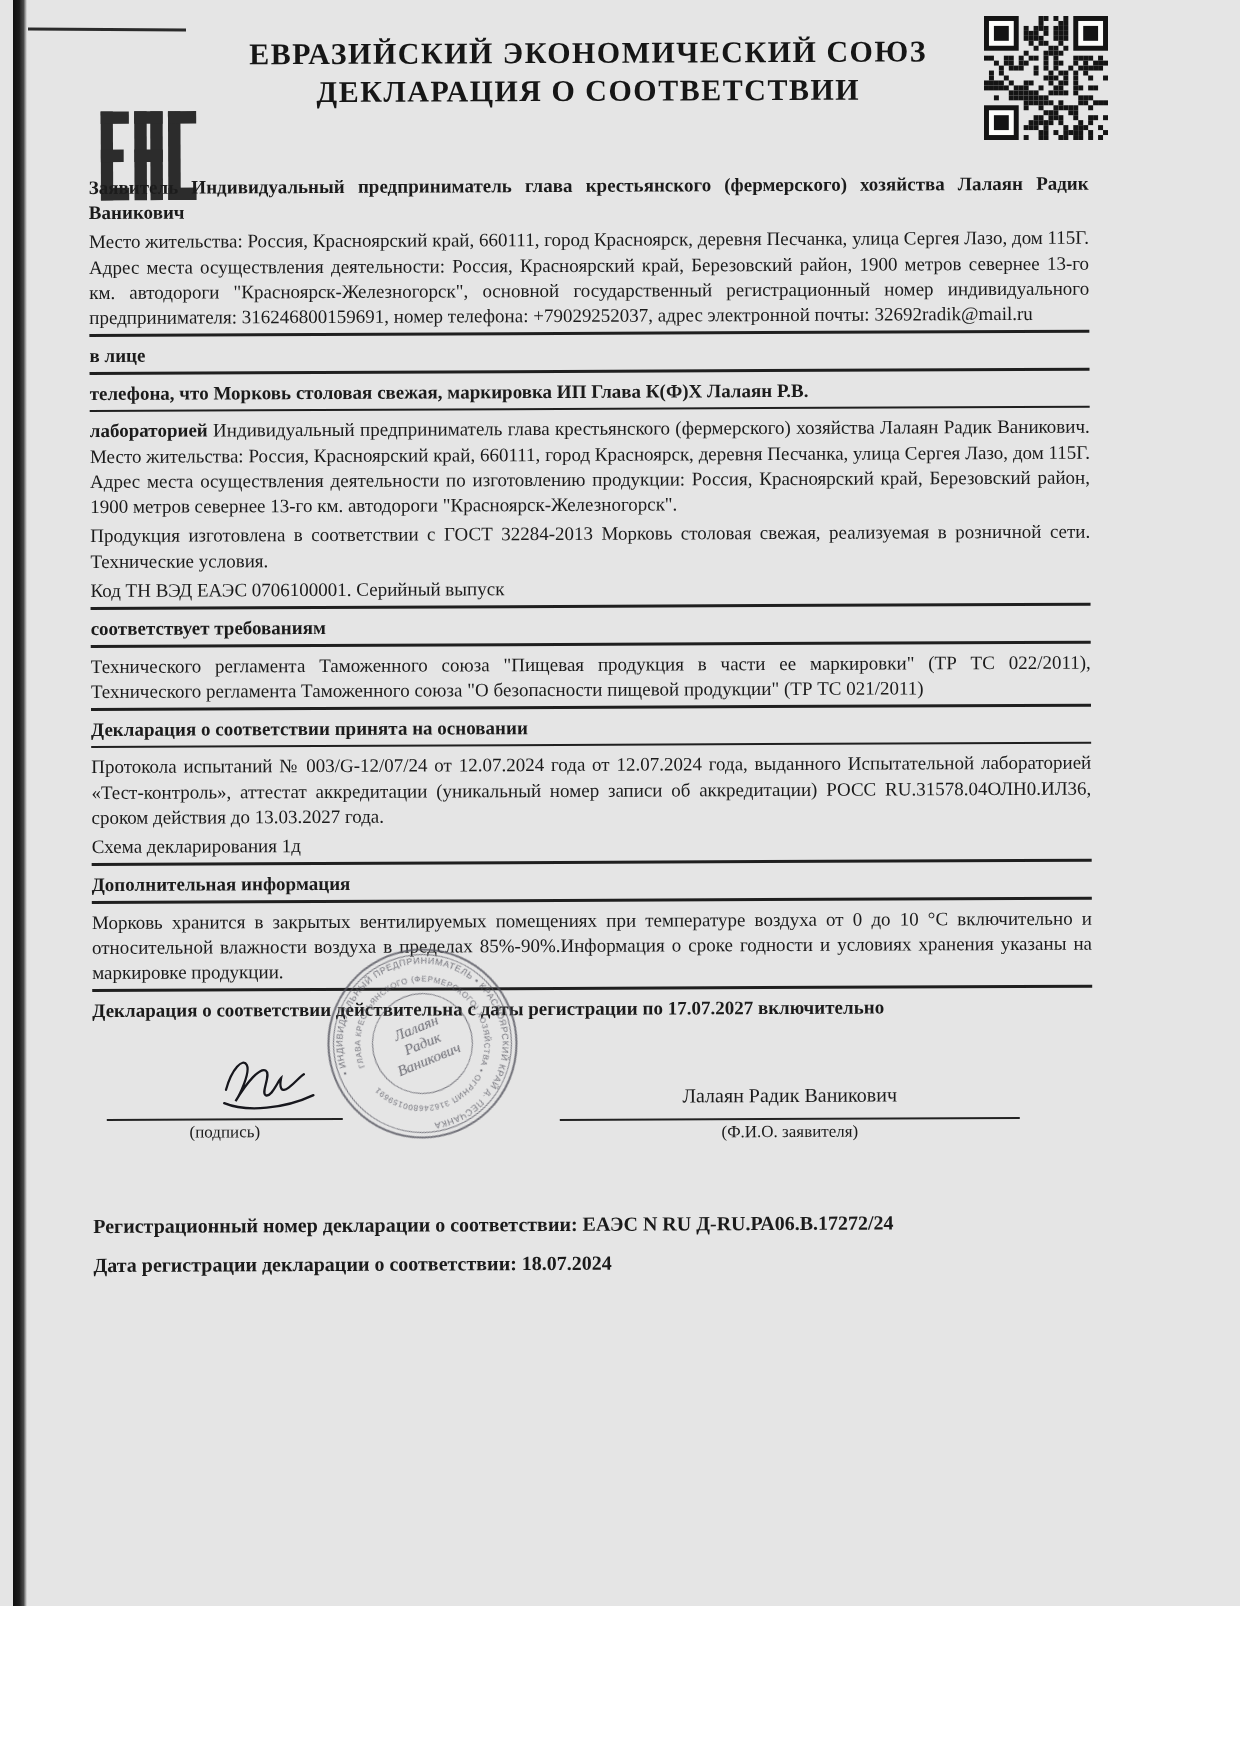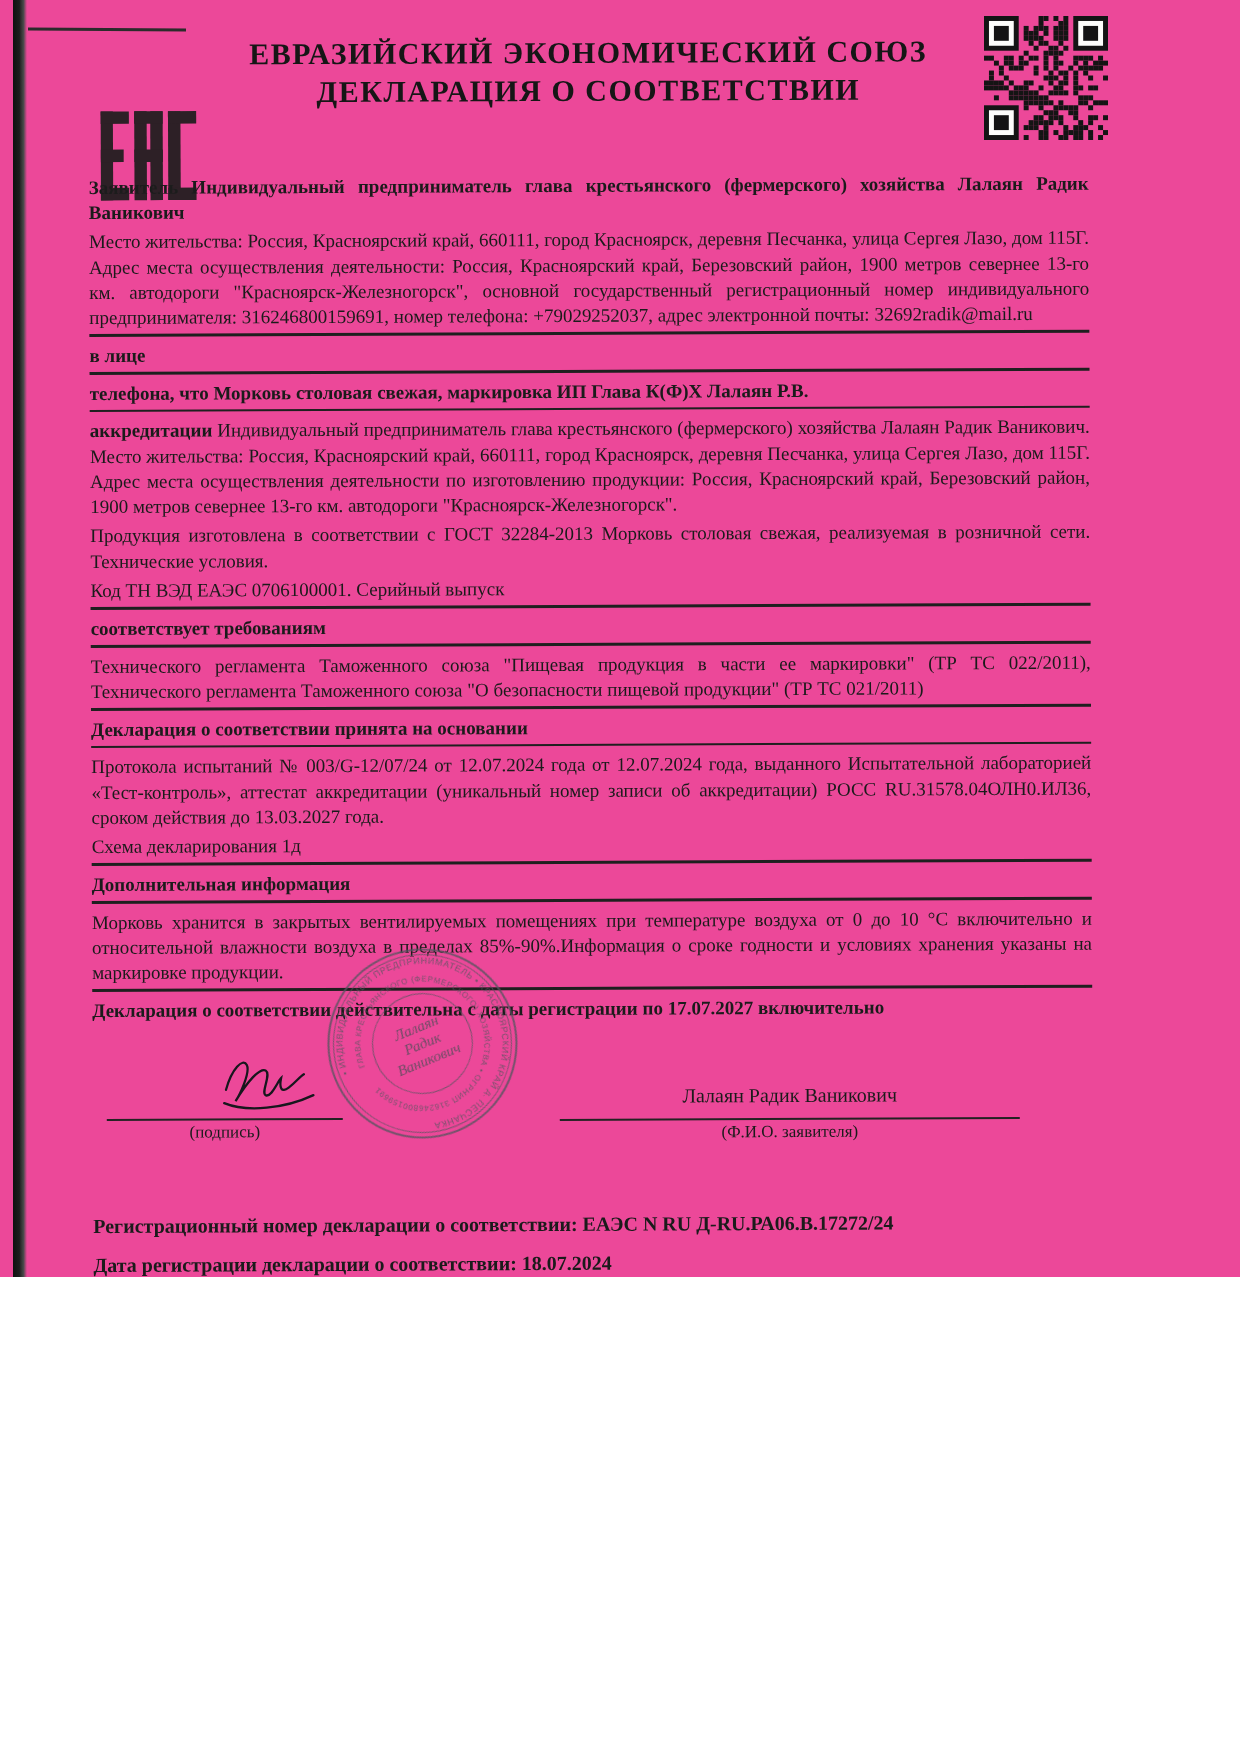--- a/index.html
+++ b/index.html
@@ -1,18 +1,18 @@
 <!DOCTYPE html>
 <html><head>
 <meta charset="utf-8">
 <style>
   html, body { margin:0; padding:0; background:#ffffff; }
   .page {
-    position:relative; width:1240px; height:1277px; overflow:hidden;
-    background:#ec4899; font-family:"Liberation Serif", serif; color:#1b1b1b;
+    position:relative; width:1240px; height:1606px; overflow:hidden;
+    background:#e5e5e5; font-family:"Liberation Serif", serif; color:#1b1b1b;
   }
   
   .scan-band {
     position:absolute; left:13px; top:0; width:14px; height:100%;
     background:linear-gradient(to right,#101010 0%,#1d1d1d 45%,#4a4a4a 75%,rgba(90,90,90,0) 100%);
   }
   .scan-corner-line {
     position:absolute; left:28px; top:28px; width:158px; height:3px; background:#2b2b2b;
     transform:rotate(0.4deg);
   }
@@ -333,21 +333,21 @@
       <div class="heading">в лице</div>
       <div class="rule"></div>
 
       <p class="para">
         <span class="b">телефона, что</span>
         <span class="b">Морковь столовая свежая, маркировка ИП Глава К(Ф)Х Лалаян Р.В.</span>
       </p>
       <div class="rule"></div>
 
       <p class="para">
-        <span class="b">аккредитации</span>
+        <span class="b">лабораторией</span>
         <span>Индивидуальный предприниматель глава крестьянского (фермерского) хозяйства Лалаян Радик Ваникович. Место жительства: Россия, Красноярский край, 660111, город Красноярск, деревня Песчанка, улица Сергея Лазо, дом 115Г. Адрес места осуществления деятельности по изготовлению продукции: Россия, Красноярский край, Березовский район, 1900 метров севернее 13-го км. автодороги "Красноярск-Железногорск".</span>
       </p>
 
       <p class="para">Продукция изготовлена в соответствии с ГОСТ 32284-2013 Морковь столовая свежая, реализуемая в розничной сети. Технические условия.</p>
 
       <div class="line">Код ТН ВЭД ЕАЭС 0706100001. Серийный выпуск</div>
       <div class="rule"></div>
 
       <div class="heading">соответствует требованиям</div>
       <div class="rule"></div>

